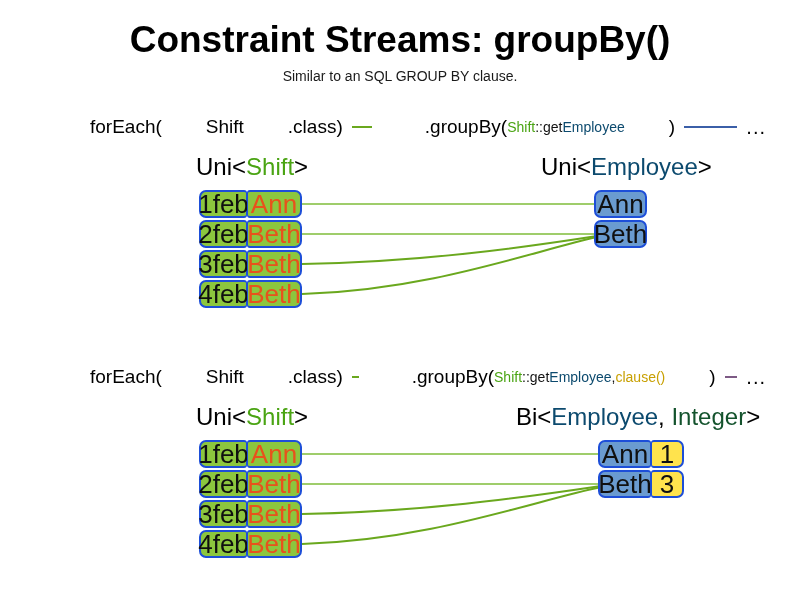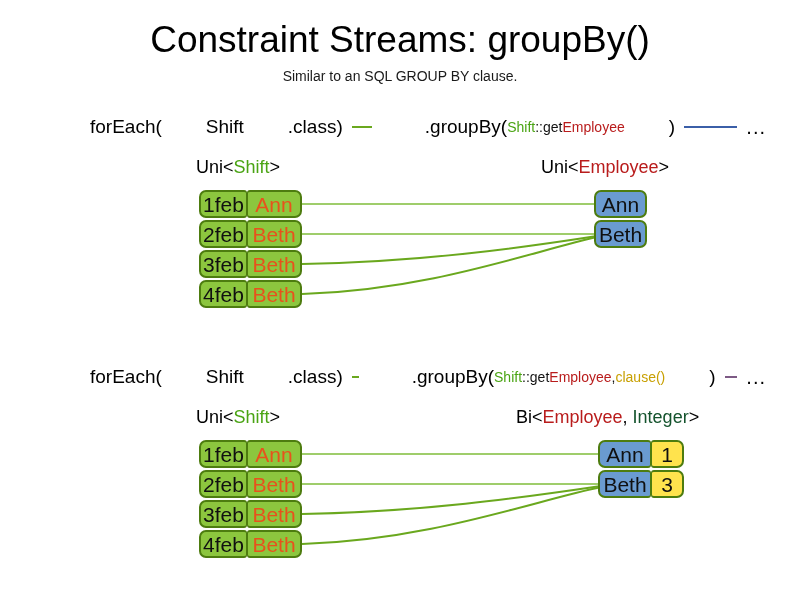--- a/index.html
+++ b/index.html
@@ -18,21 +18,21 @@
 
   
   #title {
     position: absolute;
     top: 18px;
     left: 0;
     width: 800px;
     text-align: center;
     font-size: 37px;
     line-height: 44px;
-    font-weight: 400;
+    font-weight: 700;
     color: #000000;
     white-space: nowrap;
   }
   #subtitle {
     position: absolute;
     top: 67px;
     left: 0;
     width: 800px;
     text-align: center;
     font-size: 14px;
@@ -49,21 +49,21 @@
     height: 26px;
     display: flex;
     align-items: center;
     font-size: 19px;
     line-height: 26px;
     white-space: nowrap;
   }
   .pipeline .code { color: #000000; margin-left: 44px; }
   .pipeline .sm { font-size: 14px; }
   .tok-shift    { color: #4aa413; }
-  .tok-employee { color: #b91c1c; }
+  .tok-employee { color: #0c4a6e; }
   .tok-integer  { color: #14532d; }
   .tok-count    { color: #c8a002; }
   .tok-dark     { color: #121212; }
 
   .connector {
     display: inline-block;
     height: 0;
     border-top: 2px solid #6aa81e;
     margin: 0 9px;
     vertical-align: middle;
@@ -73,36 +73,36 @@
   .connector.purple{ border-top-color: #7d5a85; }
   .ellipsis {
     font-size: 20px;
     letter-spacing: 1px;
     color: #000000;
   }
 
   
   .typelabel {
     position: absolute;
-    font-size: 18px;
+    font-size: 24px;
     line-height: 24px;
     white-space: nowrap;
     color: #000000;
   }
 
   
   .node {
     position: absolute;
     box-sizing: border-box;
-    border: 2px solid #4d7c0f;
+    border: 2px solid #1d4ed8;
     border-radius: 7px;
     display: flex;
     align-items: center;
     justify-content: center;
-    font-size: 21px;
+    font-size: 26px;
     line-height: 21px;
     white-space: nowrap;
     z-index: 3;
   }
   .node.shift-date {
     background: #8cc63e;
     color: #101010;
     border-right-width: 1px;
     border-top-right-radius: 3px;
     border-bottom-right-radius: 3px;

